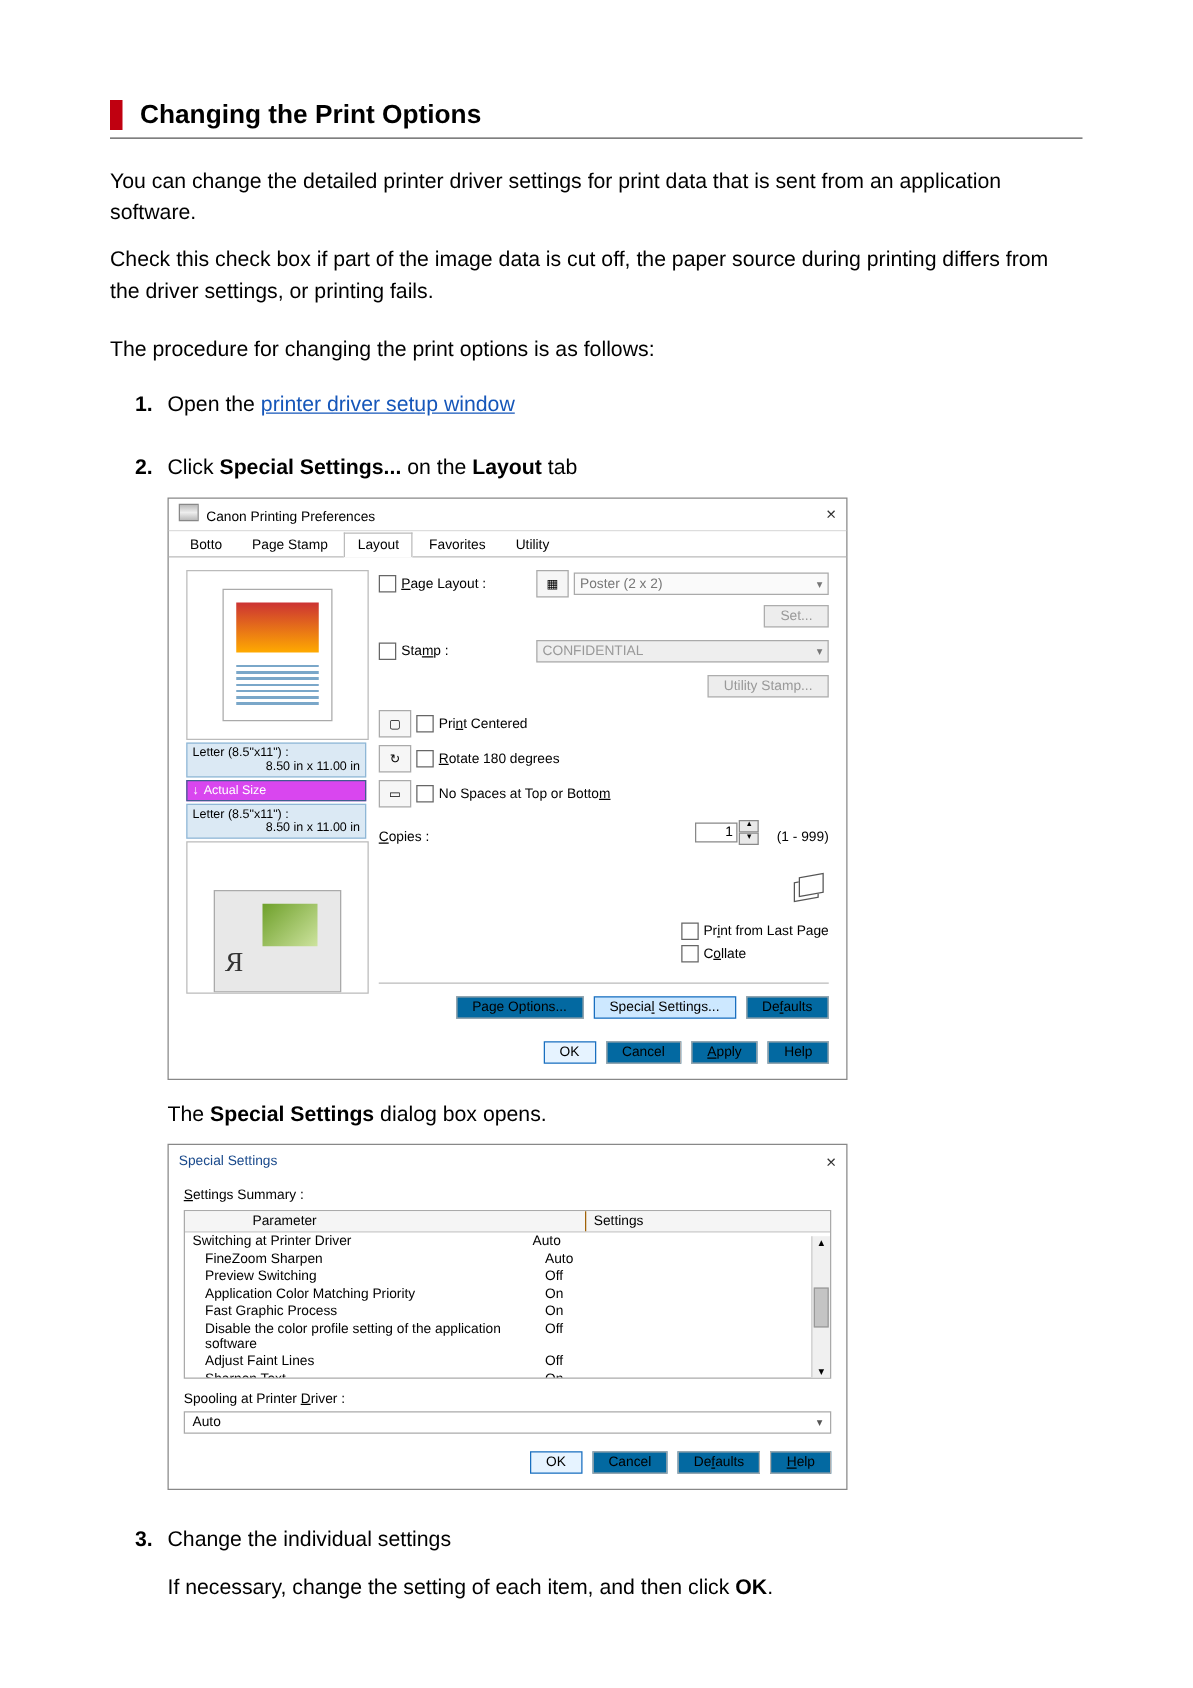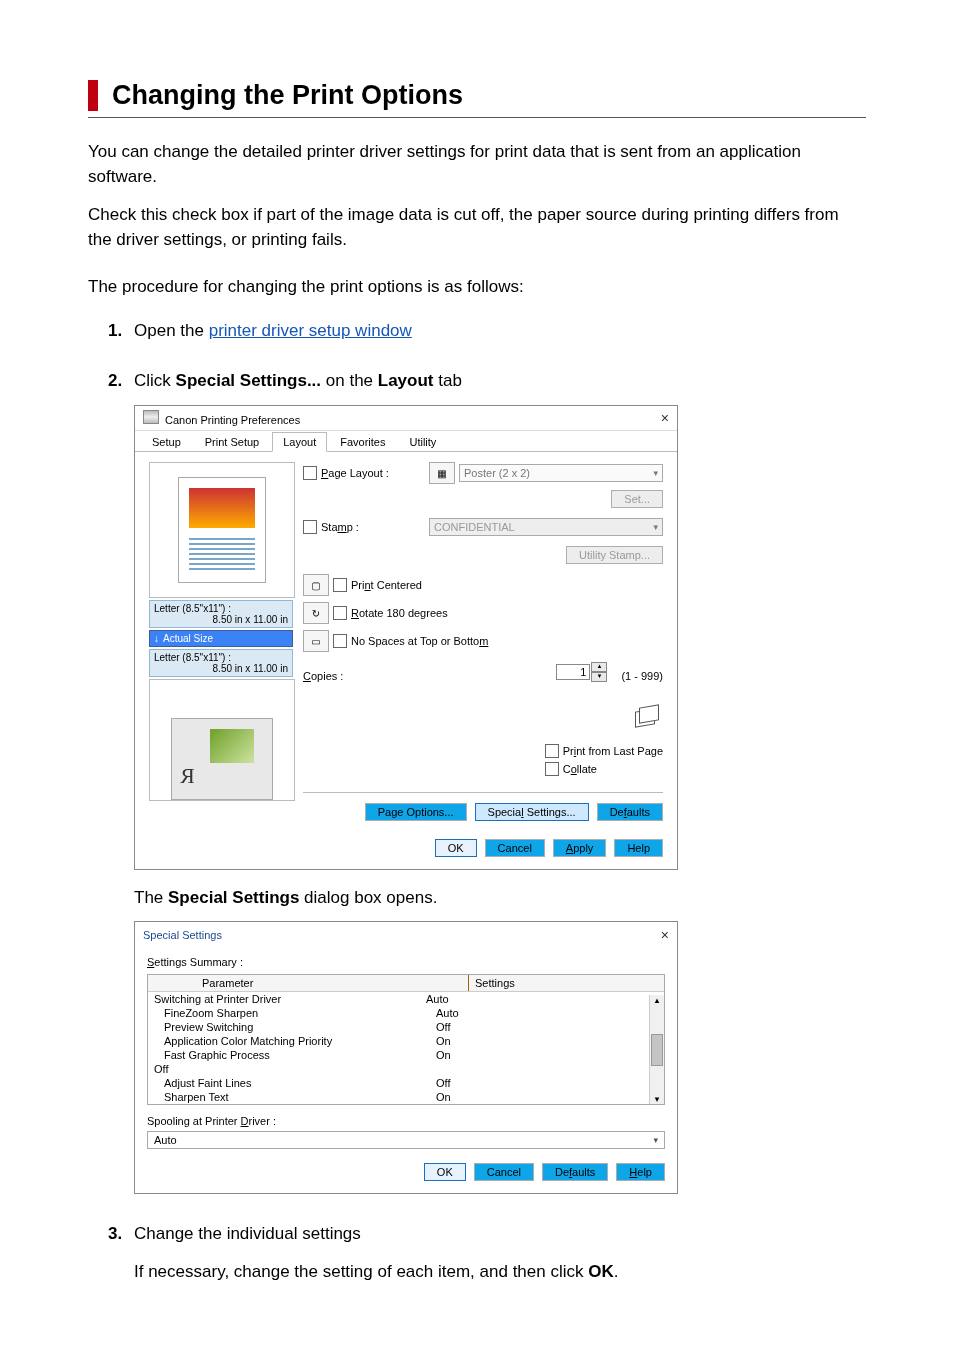--- a/index.html
+++ b/index.html
@@ -12,21 +12,21 @@
   }
   .page {
     padding: 80px 88px 60px 88px;
   }
   .title-wrap {
     border-left: 10px solid #c00010;
     padding-left: 14px;
     margin-bottom: 6px;
   }
   h1 {
-    font-size: 27px;
+    font-size: 21px;
     font-weight: bold;
     margin: 0 0 6px 0;
   }
   .title-rule {
     border-bottom: 1px solid #555;
     margin-bottom: 22px;
   }
   .para {
     line-height: 1.45;
     margin: 0 0 14px 0;
@@ -125,42 +125,42 @@
     background: linear-gradient(#c33, #fa0);
   }
   .preview-page::after {
     content:""; position:absolute; left:10px; right:10px; top:60px; bottom:10px;
     background: repeating-linear-gradient(#7aa7c9 0 2px, #fff 2px 5px);
   }
   .size-info {
     background:#dbe9f4; border:1px solid #8fb7d6; padding:2px 4px; font-size:10px; margin-top:2px;
   }
   .size-info .row2 { text-align:right; }
-  .size-info.dark { background:#3b82f6; color:#fff; border-color:#405e8e;}
+  .size-info.dark { background:#d946ef; color:#fff; border-color:#405e8e;}
   .size-info.dark .arrow { color:#fff; margin-right:4px;}
   .preview2 {
     width:144px; height:120px; border:1px solid #bbb; background:#fff; display:flex; align-items:flex-end; justify-content:center; margin-top:2px; overflow:hidden;
   }
   .preview2-inner { width:100px; height:80px; border:1px solid #aaa; background:#e8e8e8; position:relative;}
   .preview2-inner::before { content:""; position:absolute; left:38px; top:10px; width:44px; height:34px; background:linear-gradient(135deg,#6ea02a,#cde39e);}
   .preview2-inner .r { position:absolute; left:8px; top:44px; font-family:"Times New Roman",serif; font-size:22px; color:#333; transform:scaleX(-1);}
 
   .opt-row { display:flex; align-items:center; margin-bottom:10px; gap:4px;}
   .opt-row.small-gap { margin-bottom:6px; }
   .cbx { width:12px;height:12px;border:1px solid #666;background:#fff;display:inline-block;flex:0 0 12px;}
   .opt-label { width:104px; }
   .mini-ic { width:24px;height:20px;border:1px solid #aaa;background:#f6f6f6;display:inline-flex;align-items:center;justify-content:center;font-size:10px;flex:0 0 24px;}
   .drop {
     flex:1; border:1px solid #aaa; background:#fafafa; padding:2px 4px; display:flex; justify-content:space-between; align-items:center; color:#777;
   }
   .drop .chev { font-size:9px; color:#777;}
   .drop.disabled { background:#eee; color:#999;}
   .btn-right { display:flex; justify-content:flex-end; margin-bottom:10px;}
   .btn-right.top { margin-top:-4px;}
-  .wbtn { border:1px solid #adadad; background:#0ea5e9; padding:2px 12px; font-size:11px;}
+  .wbtn { border:1px solid #adadad; background:#0369a1; padding:2px 12px; font-size:11px;}
   .wbtn.disabled { color:#999; background:#ededed;}
   .spin { display:inline-flex; align-items:center;}
   .spin .val { border:1px solid #888; width:26px; text-align:right; padding:1px 3px; background:#fff;}
   .spin .arrows { display:flex; flex-direction:column; margin-left:1px;}
   .spin .arrows span { width:14px;height:8px;border:1px solid #888;background:#e9e9e9;font-size:7px;line-height:6px;text-align:center;}
   .copies-row { display:flex; align-items:flex-end; gap:14px; margin-top:8px;}
   .copies-right { display:flex; flex-direction:column; gap:4px; }
   .copies-right .line { display:flex; align-items:center; gap:4px;}
   .stack-ic { width:30px;height:30px; display:flex;align-items:flex-end;justify-content:center; position:relative;}
   .stack-ic::before{content:"";position:absolute;border:1px solid #555;width:18px;height:14px;background:#fff;transform:skewY(-10deg);left:2px;top:10px;}
@@ -233,22 +233,22 @@
         </span>
       </div>
       <div class="step-body">
 
         <div class="dlg1">
           <div class="dlg1-title">
             <span><span class="small-icon"></span><span>Canon                 Printing Preferences</span></span>
             <span class="close-x">×</span>
           </div>
           <div class="tabs">
-            <div class="tab">Setup</div>
-            <div class="tab">Print Setup</div>
+            <div class="tab">Botto</div>
+            <div class="tab">Page Stamp</div>
             <div class="tab active">Layout</div>
             <div class="tab">Favorites</div>
             <div class="tab">Utility</div>
           </div>
           <div class="dlg1-body">
             <div class="row-main">
               <div class="leftcol">
                 <div class="preview-box">
                     <div class="preview-page"></div>
                   </div>
@@ -385,20 +385,21 @@
                   </div>
                 <div class="trow ind">
                     <div class="c1">Application Color Matching Priority</div>
                     <div class="c2">On</div>
                   </div>
                 <div class="trow ind">
                     <div class="c1">Fast Graphic Process</div>
                     <div class="c2">On</div>
                   </div>
                 <div class="trow ind">
+                    <div class="c1">Disable the color profile setting of the application software</div>
                     <div class="c2">Off</div>
                   </div>
                 <div class="trow ind">
                     <div class="c1">Adjust Faint Lines</div>
                     <div class="c2">Off</div>
                   </div>
                 <div class="trow ind">
                     <div class="c1">Sharpen Text</div>
                     <div class="c2">On</div>
                   </div>

